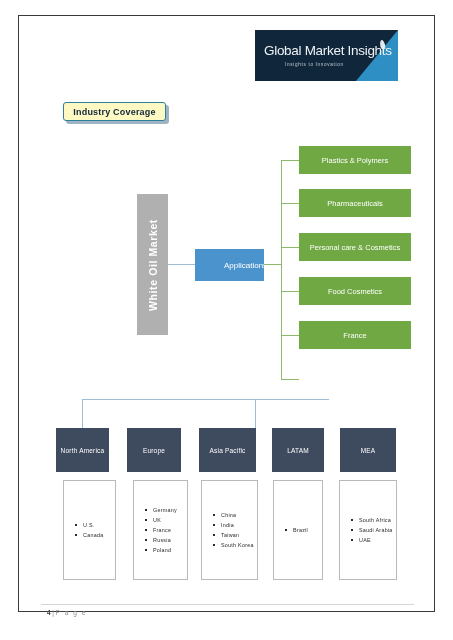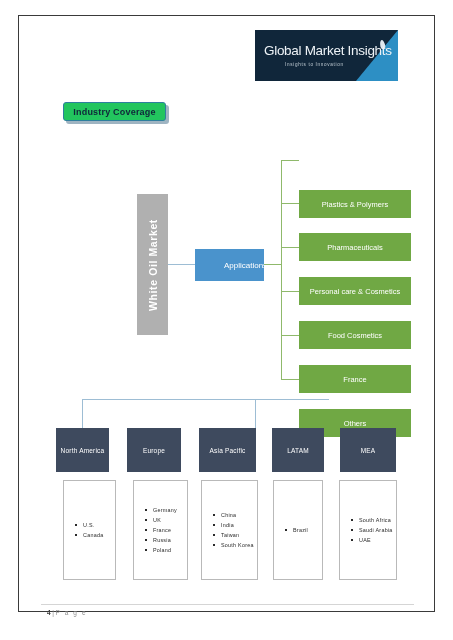--- a/index.html
+++ b/index.html
@@ -84,21 +84,21 @@
     height: 19px;
     background: #9fb4c2;
     border-radius: 3px;
   }
   .coverage {
     position: absolute;
     left: 44px;
     top: 86px;
     width: 103px;
     height: 19px;
-    background: #22c55e;
+    background: #fef9c3;
     border: 1px solid #2e7f9e;
     border-radius: 3px;
     display: flex;
     align-items: center;
     justify-content: center;
     color: #10263a;
     font-size: 9px;
     font-weight: bold;
     letter-spacing: 0.2px;
   }
@@ -181,21 +181,20 @@
     left: 280px;
     width: 112px;
     height: 28px;
     background: #70a844;
     display: flex;
     align-items: center;
     justify-content: center;
     color: #ffffff;
     font-size: 7.5px;
     text-align: center;
-    margin-top: 44px;
   }
 
   
   .reg-v-left {
     position: absolute;
     left: 63px;
     top: 383px;
     width: 1px;
     height: 29px;
     background: #9dbdd4;
@@ -313,21 +312,20 @@
   <div class="tree-branch" style="top:231px"></div>
   <div class="tree-branch" style="top:275px"></div>
   <div class="tree-branch" style="top:319px"></div>
   <div class="tree-branch" style="top:363px"></div>
 
   <div class="gbox" style="top:130px">Plastics &amp; Polymers</div>
   <div class="gbox" style="top:173px">Pharmaceuticals</div>
   <div class="gbox" style="top:217px">Personal care &amp; Cosmetics</div>
   <div class="gbox" style="top:261px">Food Cosmetics</div>
   <div class="gbox" style="top:305px">France</div>
-  <div class="gbox" style="top:349px">Others</div>
 
   <div class="reg-h"></div>
   <div class="reg-v-left"></div>
   <div class="reg-v-mid"></div>
 
   <div class="rbox" style="left:37px;  width:53px;">North America</div>
   <div class="rbox" style="left:108px; width:54px;">Europe</div>
   <div class="rbox" style="left:180px; width:57px;">Asia Pacific</div>
   <div class="rbox" style="left:253px; width:52px;">LATAM</div>
   <div class="rbox" style="left:321px; width:56px;">MEA</div>

